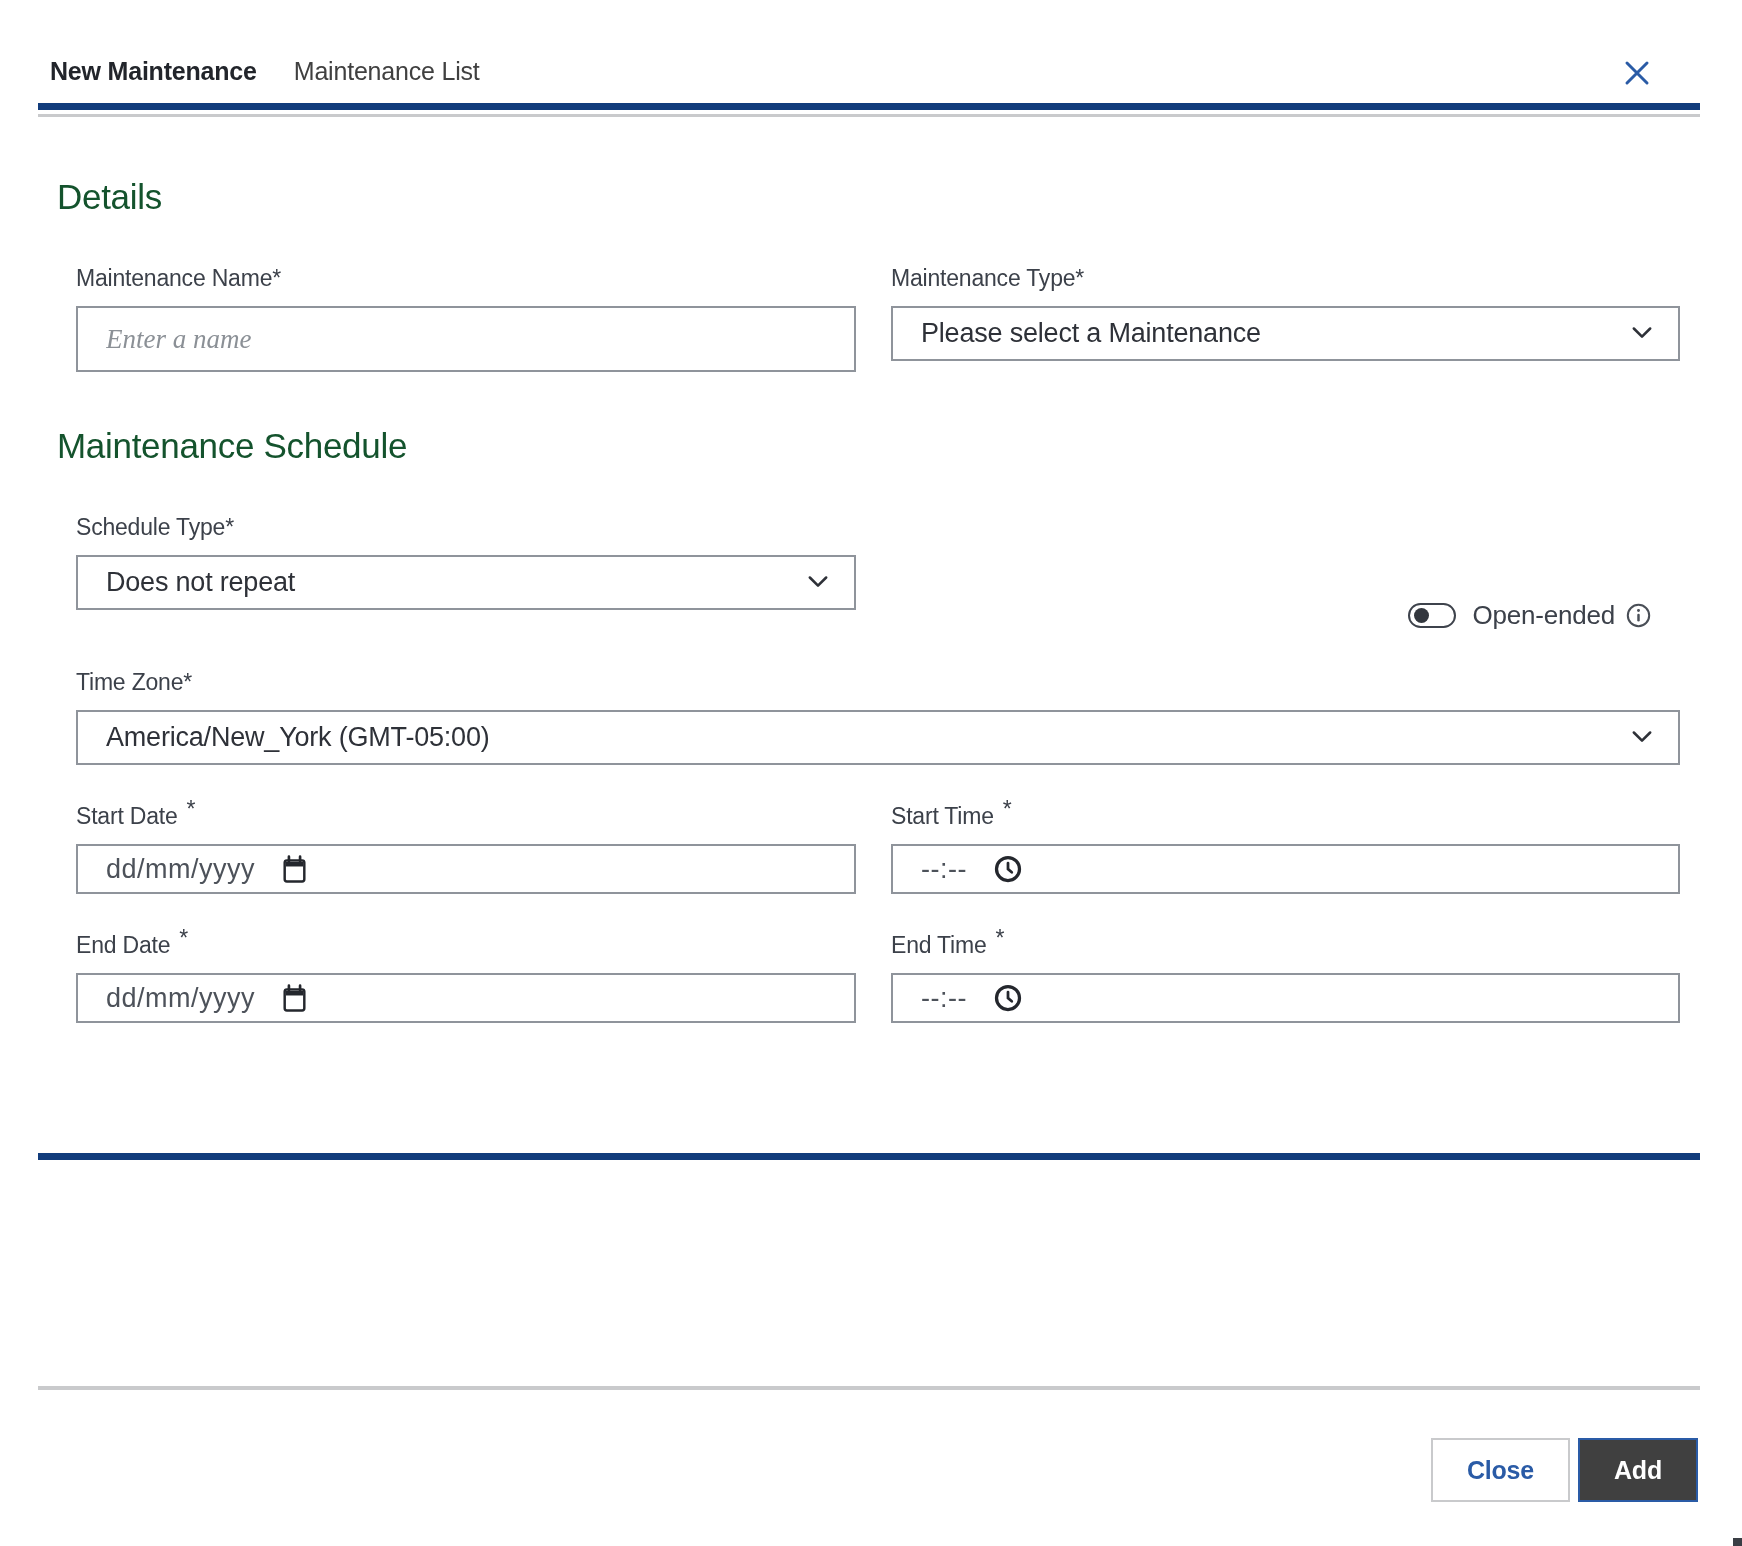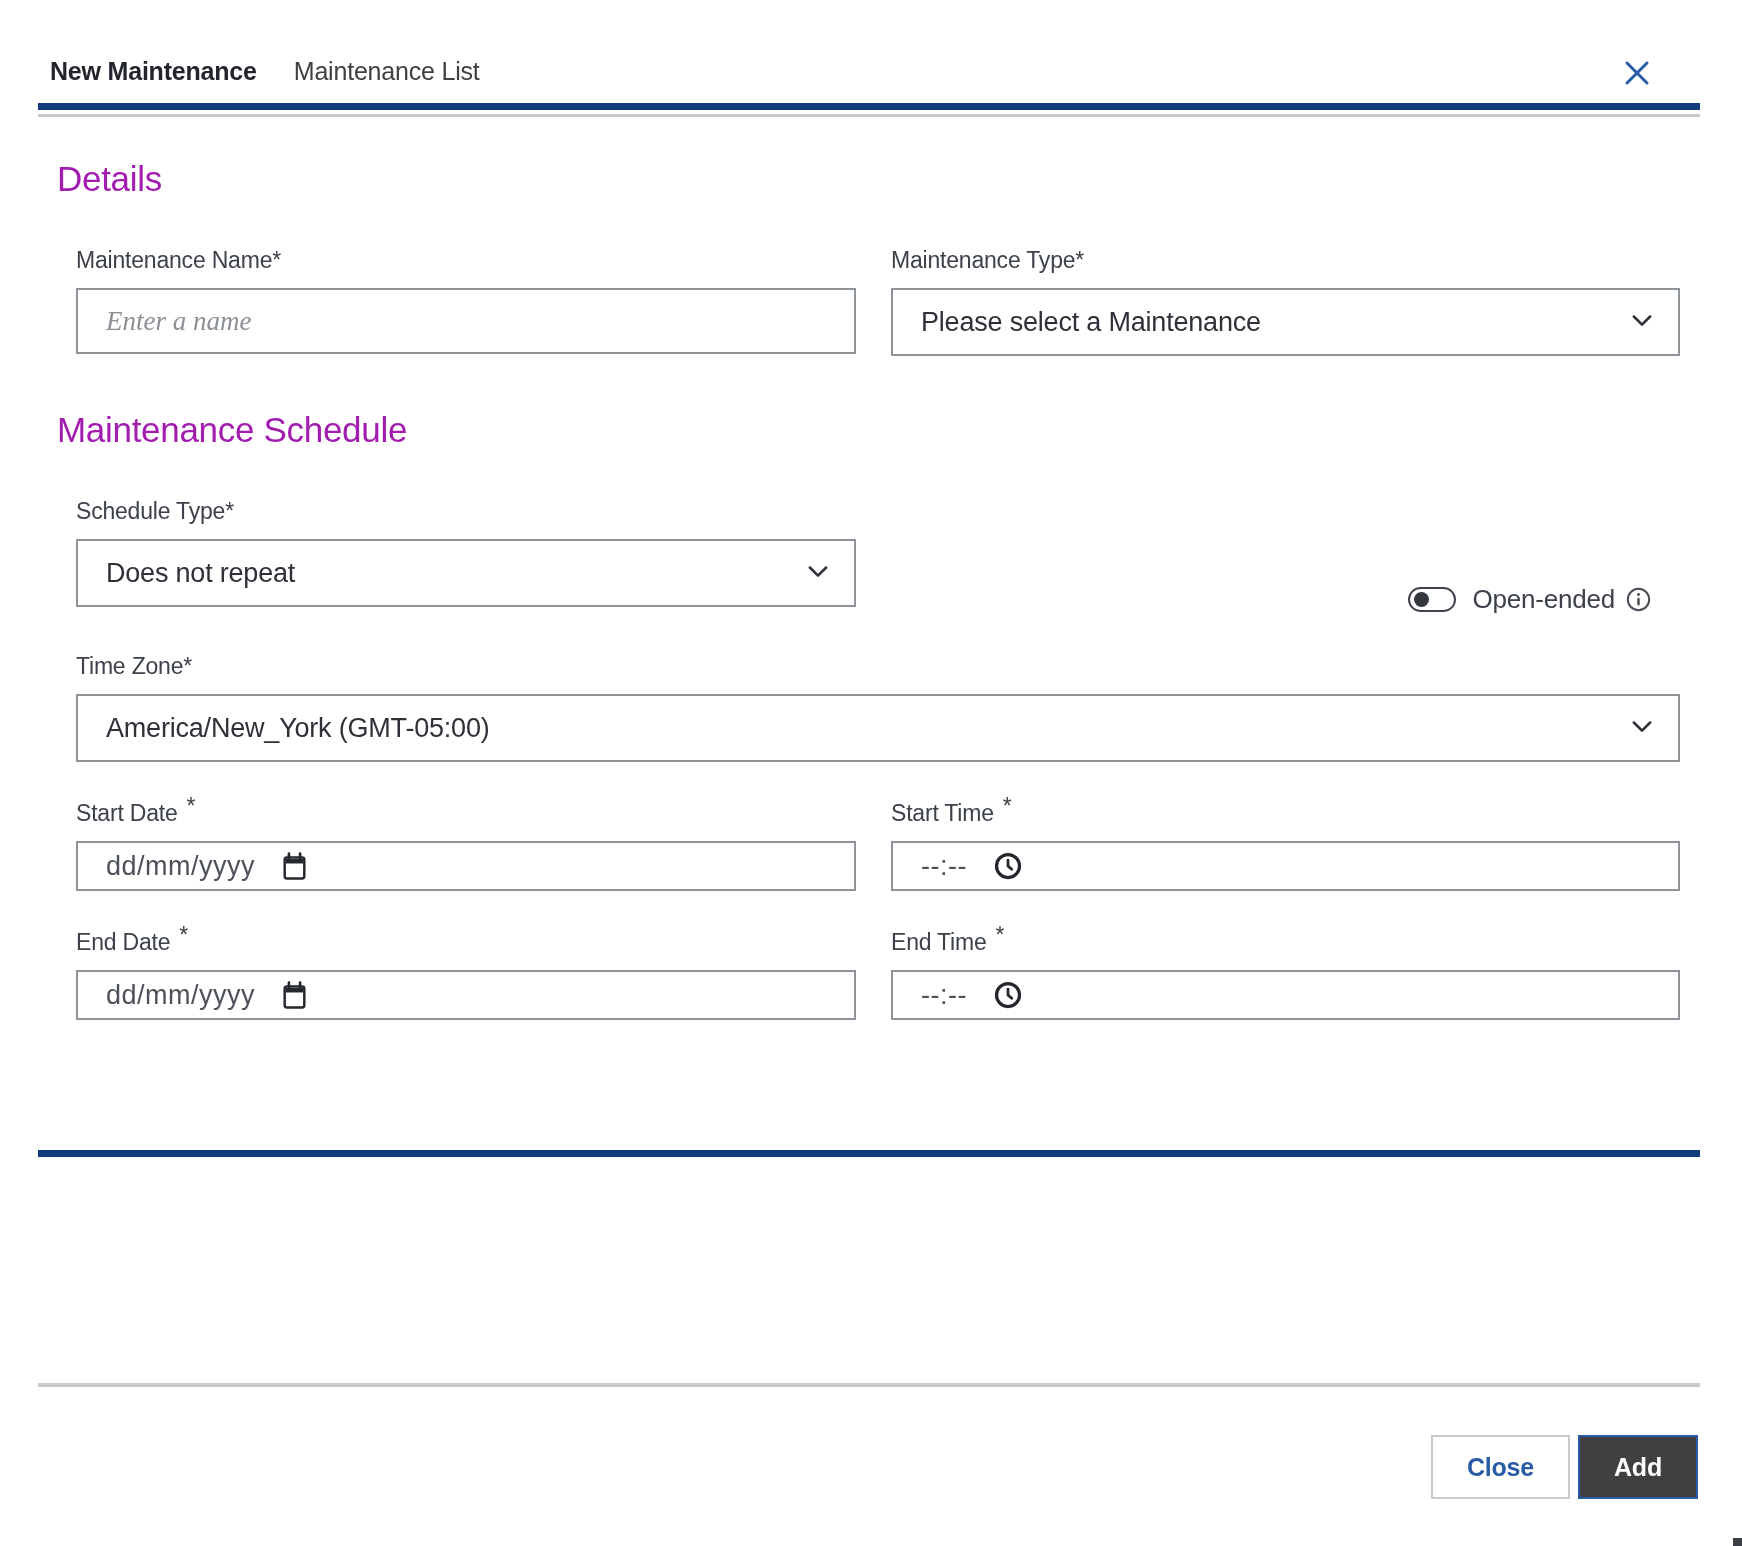--- a/index.html
+++ b/index.html
@@ -13,40 +13,40 @@
   .tabs-row { display:flex; justify-content:space-between; align-items:flex-end; padding-top:54px; margin-left:12px; height:88px;gap:32px; }
   .tabs { display:flex; gap:37px; }
   .tab { font-size:25px; letter-spacing:-0.2px; color:#404040; font-weight:500; cursor:pointer; padding-bottom:2px; }
   .tab.active { color:#22252b; font-weight:700; }
   .close-btn { background:none; border:none; cursor:pointer; margin-right:48px; padding:0; line-height:0; }
 
   .rule-navy { height:7px; background:#123c7c; margin-top:15px; }
   .rule-gray-thin { height:3px; background:#c9cacc; margin-top:4px; }
 
   
-  .section-title { font-size:35px; font-weight:500; letter-spacing:-0.3px; color:#a21caf; margin:42px 0 0 19px; }
+  .section-title { font-size:35px; font-weight:500; letter-spacing:-0.3px; color:#14532d; margin:60px 0 0 19px; }
   .section-title.schedule { margin-top:54px; }
 
   
   .fields { margin:0 20px 0 38px; }
   .grid2 { display:grid; grid-template-columns:780px 1fr; column-gap:35px; margin-top:48px; }
   .grid2.tight { margin-top:38px; }
   .field-label { display:block; font-size:23px; color:#3c414a; letter-spacing:-0.2px; margin-bottom:14px; font-weight:400; }
   .req-mark { display:inline-block; margin-left:9px; position:relative; top:-7px; font-size:23px; color:#3c414a; }
 
   .text-input {
     width:100%; height:66px; border:2px solid #8f949b; background:#fff;
     font-family:Liberation Serif, serif;
     font-size:27px; color:#2e3138; padding:8px 28px; outline:none;
   }
   .text-input::placeholder { color:#8b9096; font-style:italic; opacity:1; }
 
   .select-box {
     display:flex; align-items:center; justify-content:space-between;
-    height:68px; border:2px solid #8f949b; background:#fff; padding:0 22px 0 28px; cursor:pointer;
+    height:55px; border:2px solid #8f949b; background:#fff; padding:0 22px 0 28px; cursor:pointer;
   }
   .select-box .select-value { font-size:27px; color:#2e3138; letter-spacing:-0.2px; }
 
   .fake-input {
     display:flex; align-items:center; gap:26px;
     height:50px; border:2px solid #8f949b; background:#fff; padding:0 28px; cursor:text;
   }
   .fake-input .fake-value { font-size:27px; color:#4d525a; letter-spacing:0.5px; }
   .fake-input .picker-icon { line-height:0; cursor:pointer; }
 

